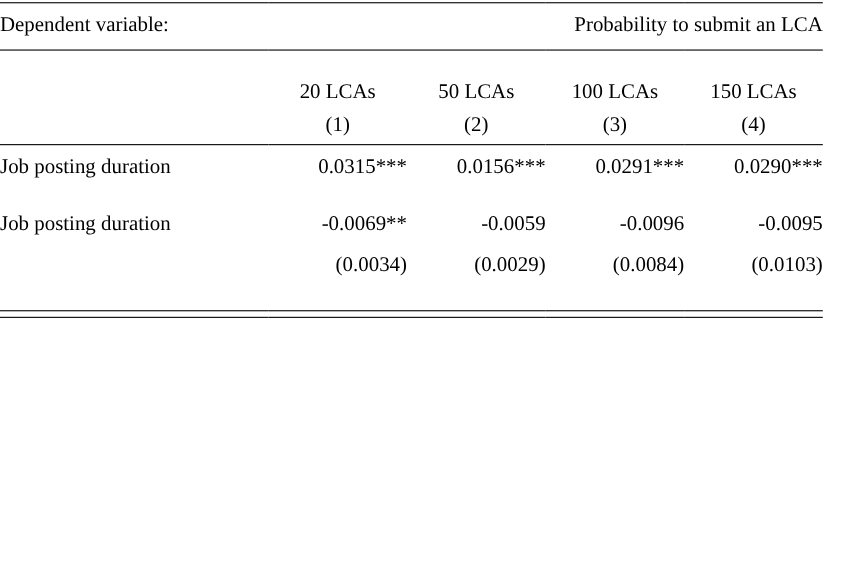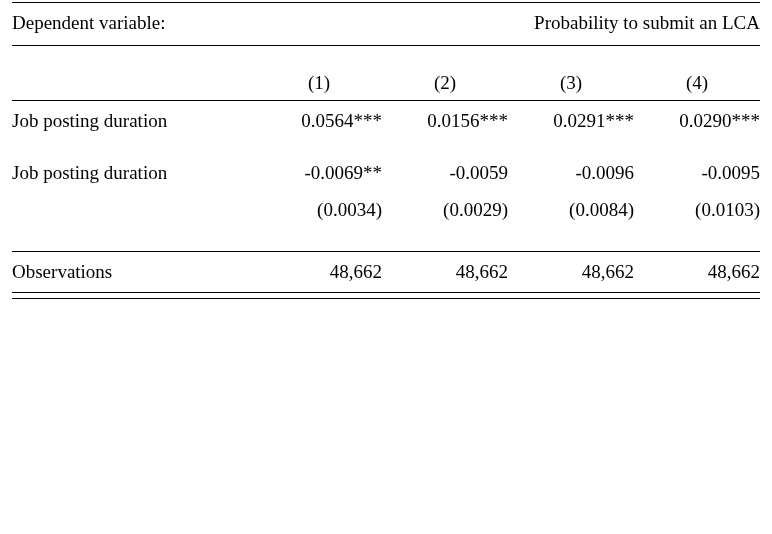--- a/index.html
+++ b/index.html
@@ -12,21 +12,21 @@
     height: 534px;
     font-family: "Liberation Serif", serif;
     color: #000000;
     overflow: hidden;
   }
   .sheet {
     position: relative;
     width: 772px;
     height: 534px;
     box-sizing: border-box;
-    padding: 0 12px;
+    padding: 0 0;
   }
   table.reg {
     width: 748px;
     border-collapse: collapse;
     table-layout: fixed;
     font-size: 19px;
   }
   table.reg td {
     padding: 0;
     vertical-align: middle;
@@ -110,36 +110,43 @@
 
     <tr class="rule-thin">
       <td colspan="5"></td>
     </tr>
 
     <tr class="gap-row">
           <td colspan="5"></td>
         </tr>
 
 
+    <tr>
+      <td></td>
+      <td class="colhead">20 LCAs</td>
+      <td class="colhead">50 LCAs</td>
+      <td class="colhead">100 LCAs</td>
+      <td class="colhead">150 LCAs</td>
+    </tr>
 
     <tr>
       <td></td>
       <td class="colnum">(1)</td>
       <td class="colnum">(2)</td>
       <td class="colnum">(3)</td>
       <td class="colnum">(4)</td>
     </tr>
 
     <tr class="rule-thin">
       <td colspan="5"></td>
     </tr>
 
     <tr class="coef-row">
       <td class="label-cell">Job posting duration</td>
-      <td class="num-cell">0.0564***</td>
+      <td class="num-cell">0.0315***</td>
       <td class="num-cell">0.0156***</td>
       <td class="num-cell">0.0291***</td>
       <td class="num-cell">0.0290***</td>
     </tr>
 
 
     <tr class="gap-small">
           <td colspan="5"></td>
         </tr>
 
@@ -160,26 +167,19 @@
     </tr>
 
     <tr class="gap-row">
           <td colspan="5"></td>
         </tr>
 
     <tr class="rule-thin">
       <td colspan="5"></td>
     </tr>
 
-    <tr class="obs-row">
-      <td class="label-cell">Observations</td>
-      <td class="num-cell">48,662</td>
-      <td class="num-cell">48,662</td>
-      <td class="num-cell">48,662</td>
-      <td class="num-cell">48,662</td>
-    </tr>
 
     <tr class="rule-bottom-double">
       <td colspan="5"></td>
     </tr>
   </tbody>
     </table>
 </div>
 
 </body></html>

